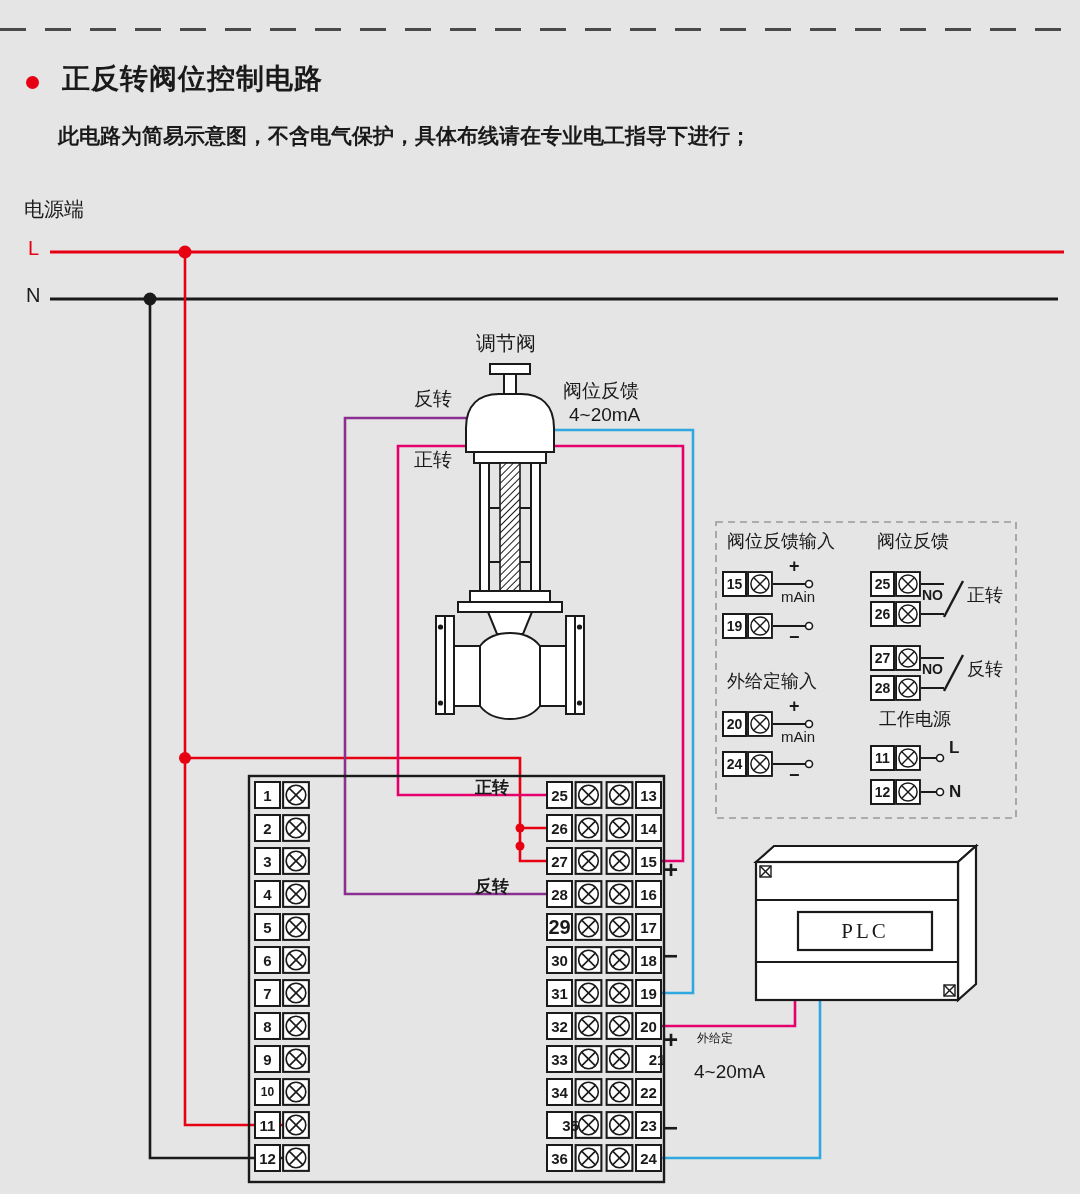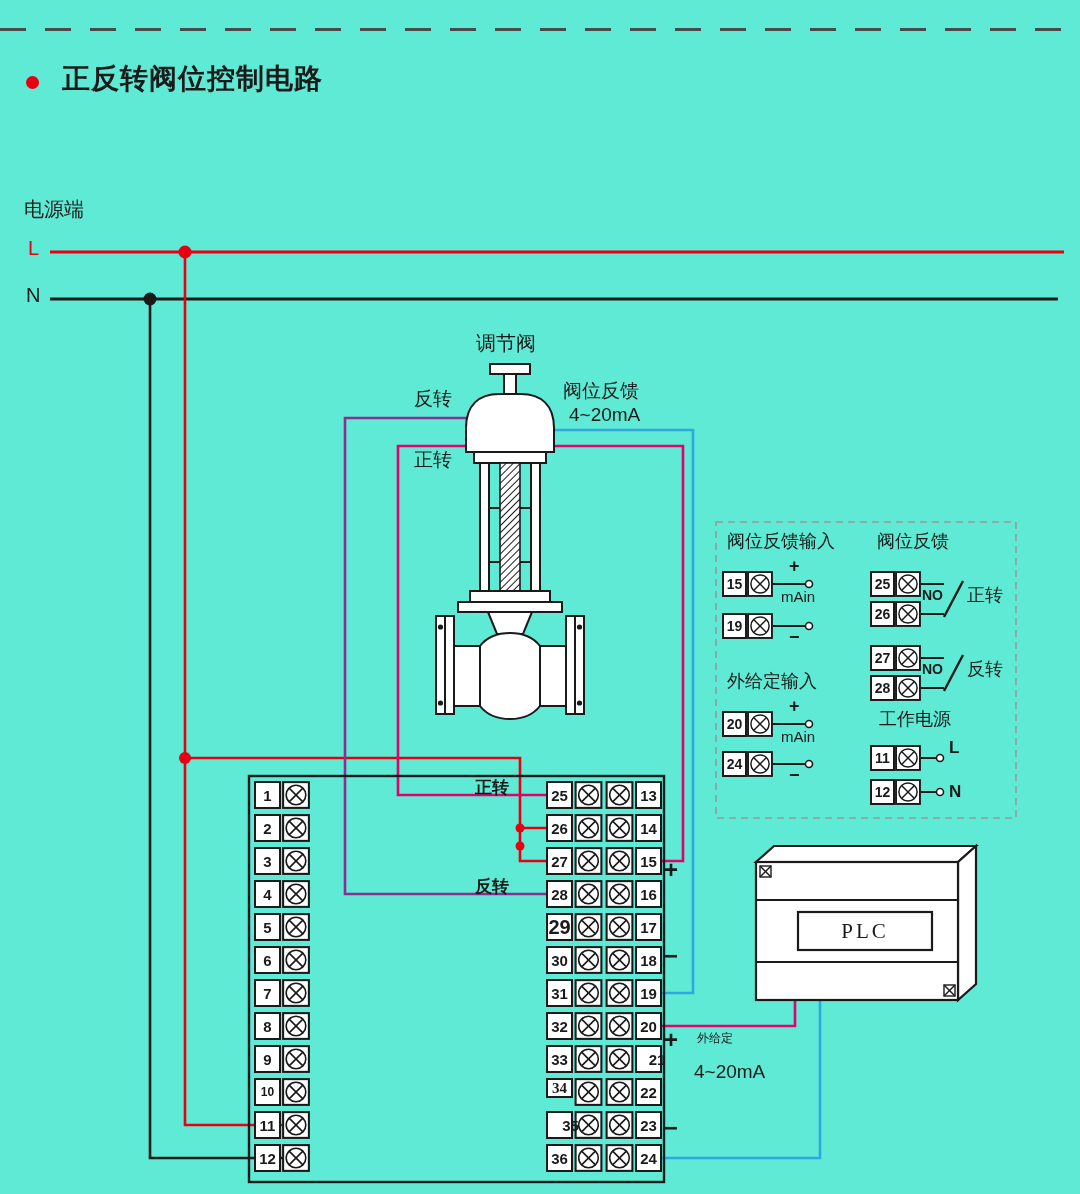--- a/index.html
+++ b/index.html
@@ -1,18 +1,18 @@
 <!DOCTYPE html>
 <html><head>
 <meta charset="utf-8">
 <style>
   *{margin:0;padding:0;box-sizing:border-box}
   html,body{background:#fff}
   body{width:1080px;height:1194px;font-family:"Liberation Sans","DejaVu Sans",sans-serif;color:#1a1a1a}
-  .canvas{position:relative;width:1080px;height:1194px;background:#5eead4;overflow:hidden}
+  .canvas{position:relative;width:1080px;height:1194px;background:#e5e5e5;overflow:hidden}
   #gfx{position:absolute;left:0;top:0}
   .lbl{position:absolute;white-space:nowrap;line-height:1.15}
   .b{font-weight:700}
   .red{color:#e60012}
   .dashed-top{position:absolute;left:0;top:28px;width:1080px;height:3px;
     background:repeating-linear-gradient(90deg,#4a4a4a 0 26px,transparent 26px 45px)}
   .bullet{position:absolute;left:26px;top:76px;width:13px;height:13px;border-radius:50%;background:#e60012}
   .title{position:absolute;left:62px;top:60px;font-size:28px;font-weight:600;letter-spacing:1px}
   .note{position:absolute;left:58px;top:122px;font-size:21px;font-weight:700}
   .ncell{position:absolute;border:2px solid #1a1a1a;background:#fff;display:flex;align-items:center;
@@ -21,20 +21,21 @@
     font-family:"Liberation Serif","DejaVu Serif",serif;font-size:21px;letter-spacing:3px}
 </style>
 </head>
 <body>
 
 <div class="canvas">
 
   <div class="dashed-top"></div>
   <span class="bullet"></span>
   <div class="title">正反转阀位控制电路</div>
+  <div class="note">此电路为简易示意图，不含电气保护，具体布线请在专业电工指导下进行；</div>
 
   <svg id="gfx" width="1080" height="1194" viewBox="0 0 1080 1194">
     <defs>
       <symbol id="screw" viewBox="0 0 30 30">
         <rect x="1.2" y="1.2" width="27.6" height="27.6" fill="#fff" stroke="#1a1a1a" stroke-width="2.2"></rect>
         <circle cx="15" cy="15" r="10.5" fill="none" stroke="#1a1a1a" stroke-width="1.7"></circle>
         <line x1="7.6" y1="7.6" x2="22.4" y2="22.4" stroke="#1a1a1a" stroke-width="1.7"></line>
         <line x1="22.4" y1="7.6" x2="7.6" y2="22.4" stroke="#1a1a1a" stroke-width="1.7"></line>
       </symbol>
       <pattern id="hatch" width="5" height="5" patternUnits="userSpaceOnUse" patternTransform="rotate(45)">
@@ -237,21 +238,21 @@
       <div class="ncell" style="left: 254px; top: 1144px; width: 27px; height: 28px; font-size: 15px;">12</div>
       <div class="ncell" style="left: 546px; top: 781px; width: 27px; height: 28px; font-size: 15px;">25</div>
       <div class="ncell" style="left: 546px; top: 814px; width: 27px; height: 28px; font-size: 15px;">26</div>
       <div class="ncell" style="left: 546px; top: 847px; width: 27px; height: 28px; font-size: 15px;">27</div>
       <div class="ncell" style="left: 546px; top: 880px; width: 27px; height: 28px; font-size: 15px;">28</div>
       <div class="ncell" style="left: 546px; top: 913px; width: 27px; height: 28px; font-size: 20px;">29</div>
       <div class="ncell" style="left: 546px; top: 946px; width: 27px; height: 28px; font-size: 15px;">30</div>
       <div class="ncell" style="left: 546px; top: 979px; width: 27px; height: 28px; font-size: 15px;">31</div>
       <div class="ncell" style="left: 546px; top: 1012px; width: 27px; height: 28px; font-size: 15px; text-align: right;">32</div>
       <div class="ncell" style="left: 546px; top: 1045px; width: 27px; height: 28px; font-size: 15px;">33</div>
-      <div class="ncell" style="left: 546px; top: 1078px; width: 27px; height: 20px; font-size: 15px; font-family: Liberation Serif, serif;">34</div>
+      <div class="ncell" style="left: 546px; top: 1078px; width: 27px; height: 28px; font-size: 15px;">34</div>
       <div class="ncell" style="left: 546px; top: 1111px; width: 27px; height: 28px; font-size: 15px; padding-left: 22px;">35</div>
       <div class="ncell" style="left: 546px; top: 1144px; width: 27px; height: 28px; font-size: 15px;">36</div>
       <div class="ncell" style="left: 635px; top: 781px; width: 27px; height: 28px; font-size: 15px;">13</div>
       <div class="ncell" style="left: 635px; top: 814px; width: 27px; height: 28px; font-size: 15px;">14</div>
       <div class="ncell" style="left: 635px; top: 847px; width: 27px; height: 28px; font-size: 15px;">15</div>
       <div class="ncell" style="left: 635px; top: 880px; width: 27px; height: 28px; font-size: 15px;">16</div>
       <div class="ncell" style="left: 635px; top: 913px; width: 27px; height: 28px; font-size: 15px;">17</div>
       <div class="ncell" style="left: 635px; top: 946px; width: 27px; height: 28px; font-size: 15px;">18</div>
       <div class="ncell" style="left: 635px; top: 979px; width: 27px; height: 28px; font-size: 15px;">19</div>
       <div class="ncell" style="left: 635px; top: 1012px; width: 27px; height: 28px; font-size: 15px;">20</div>

